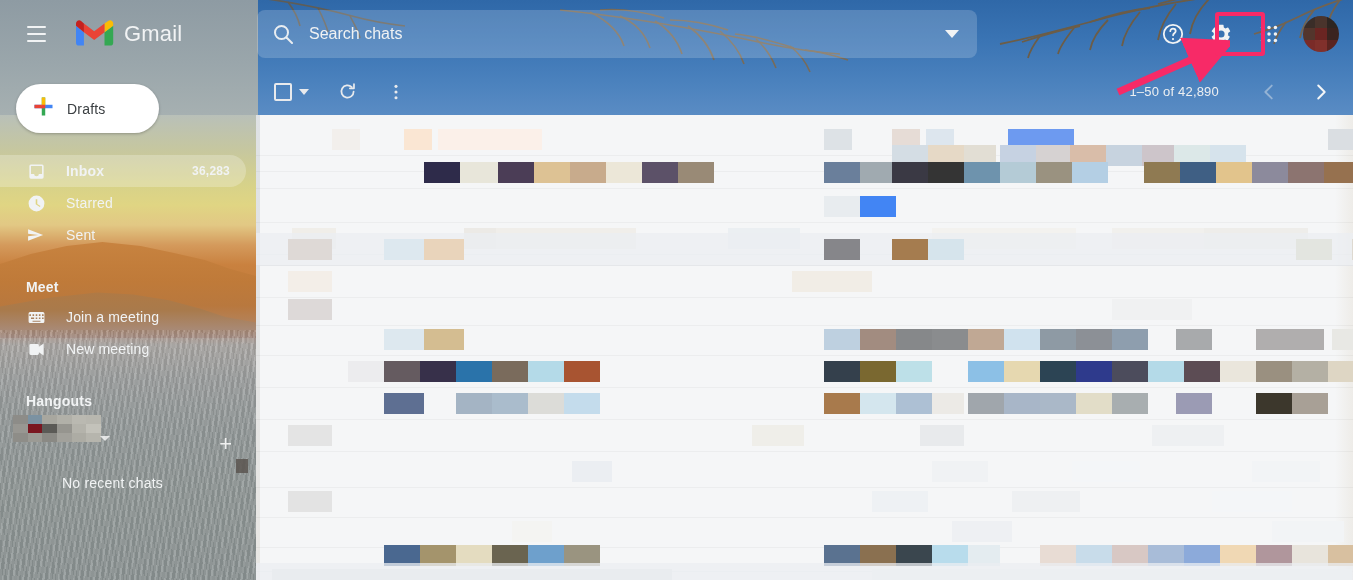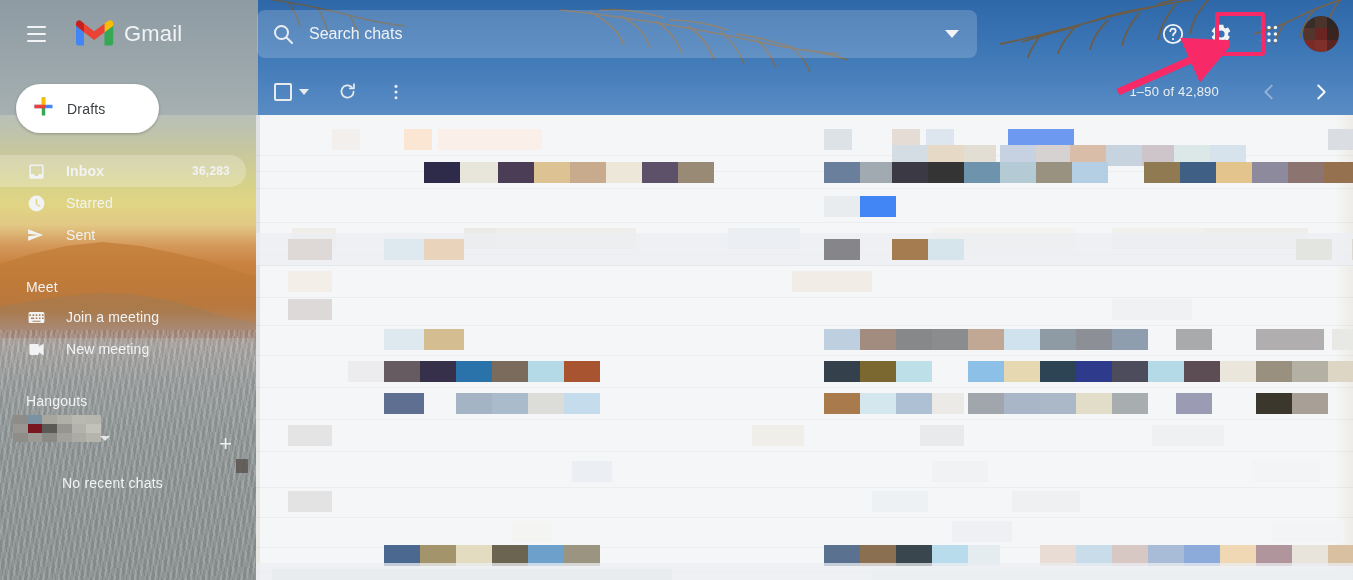--- a/index.html
+++ b/index.html
@@ -159,21 +159,21 @@
     border-top-right-radius: 16px; border-bottom-right-radius: 16px;
     margin-right: 10px; color: #f1f3f4; font-size: 14px;
   }
   .nav-item.active { background: rgba(255,255,255,.24); font-weight: bold; }
   .nav-item .ni-icon { width: 20px; height: 20px; display:flex; align-items:center; justify-content:center; flex:none; }
   .nav-item .ni-label { margin-left: 20px; flex: 1; letter-spacing: .15px; }
   .nav-item .ni-count { font-size: 12px; font-weight: bold; letter-spacing:.2px; }
   .nav-item.bold { font-weight: bold; }
 
   .section-title {
-    color: #f1f3f4; font-size: 14px; font-weight: normal;
+    color: #f1f3f4; font-size: 14px; font-weight: bold;
     padding-left: 26px; margin-top: 28px; margin-bottom: 6px; letter-spacing:.2px;
   }
   .hangouts-wrap { position: relative; }
   .pixel-name {
     margin-left: 13px; margin-top: 4px; width: 88px; height: 27px;
     display: grid; grid-template-columns: repeat(6,1fr); grid-template-rows: repeat(3,1fr);
   }
   .pixel-name i { display:block; }
   .hangout-caret {
     position:absolute; left: 100px; top: 21px; width:0;height:0;

